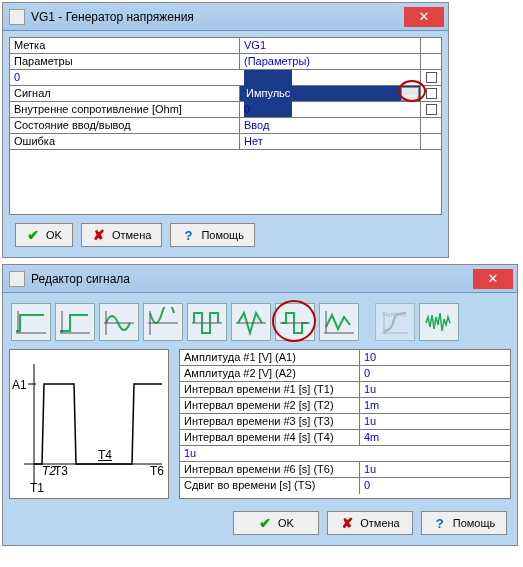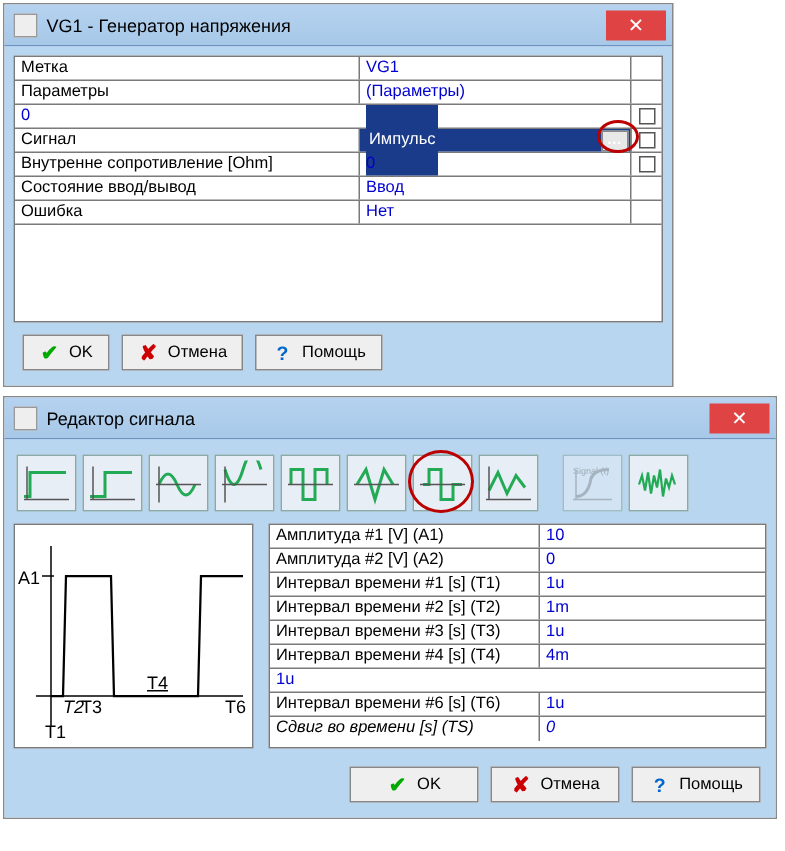--- a/index.html
+++ b/index.html
@@ -9,21 +9,21 @@
   .titlebar { display: flex; align-items: center; height: 28px; background: linear-gradient(#b5d3f0, #a8c8e8); border-bottom: 1px solid #6a92c2; }
   .title-icon { width: 16px; height: 16px; margin: 0 6px; background: #eee; border: 1px solid #999; }
   .title-text { flex: 1; text-align: left; color: #000; font-size: 12px; }
   .close-btn { width: 40px; height: 20px; margin-right: 4px; background: #d9534f; color: #fff; display: flex; align-items: center; justify-content: center; font-size: 13px; cursor: pointer; }
   .close-btn.red { background: #e04343; }
   
   .wnd1 { width: 447px; margin: 2px 0 6px 2px; }
   .wnd1 .body { background: #b8d6f0; padding: 6px; }
   .grid1 { background: #fff; border: 1px solid #7a7a7a; }
   .row { display: flex; border-bottom: 1px solid #7a7a7a; height: 16px; line-height: 15px; }
-  .row:last-child { border-bottom: none; font-style: italic; }
+  .row:last-child { border-bottom: none; }
   .cell-l { width: 230px; padding-left: 4px; border-right: 1px solid #7a7a7a; }
   .cell-r { flex: 1; padding-left: 4px; color: #0000d0; border-right: 1px solid #7a7a7a; position: relative; }
   .cell-r.sel { background: #1a3a8a; color: #fff; display: flex; align-items: center; }
   .cell-r.sel .seltext { background: #1a3a8a; padding: 16px 2px; }
   .cell-chk { width: 20px; display: flex; align-items: center; justify-content: center; }
   .chk { width: 11px; height: 11px; border: 1px solid #555; background: #fff; }
   .dots-btn { width: 18px; height: 14px; background: #e8e8e8; border: 1px solid #888; display: flex; align-items: center; justify-content: center; font-weight: bold; margin-left: auto; margin-right: 1px; font-size:10px; letter-spacing:1px; }
   .circle-hl { position: absolute; width: 28px; height: 22px; border: 2px solid #b00; border-radius: 50%; right: -6px; top: -6px; pointer-events: none; }
   
   .footer-btns { display: flex; gap: 8px; padding: 8px 6px 4px 6px; }

